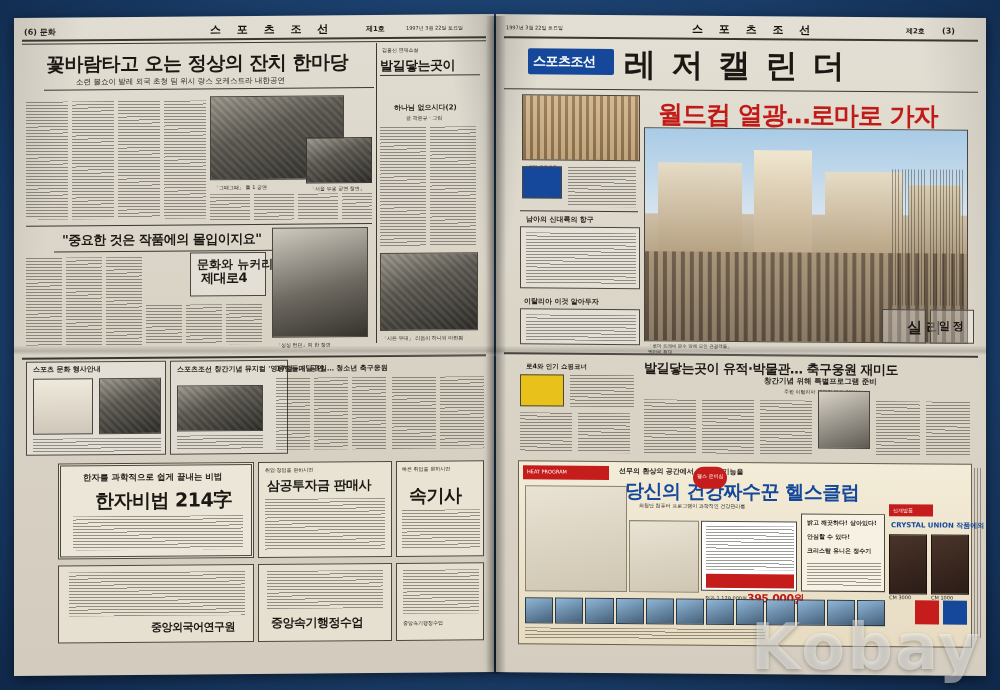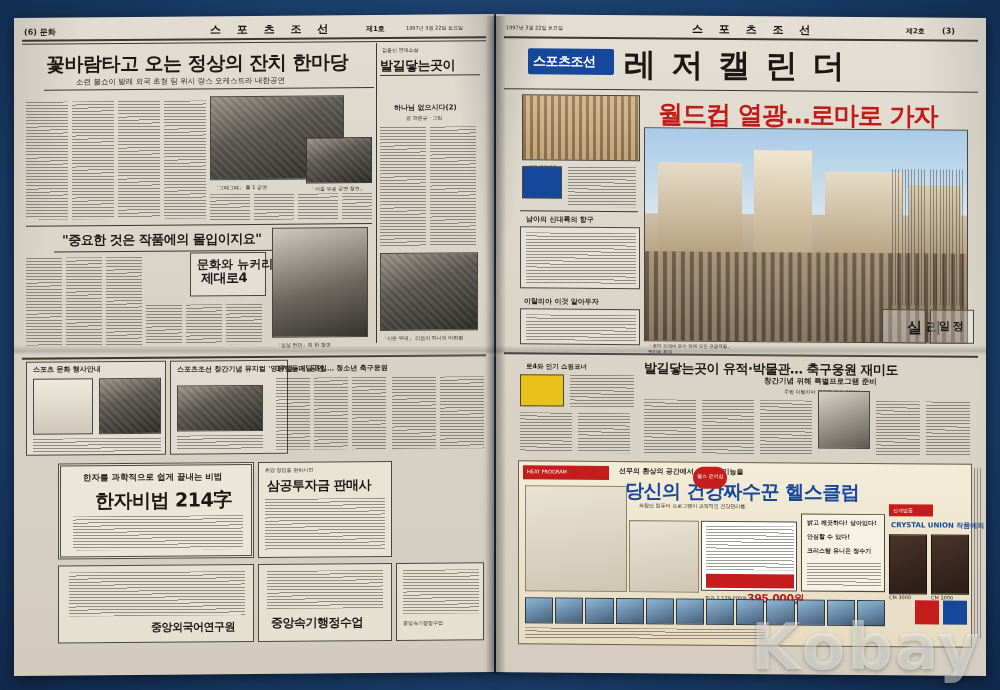--- a/index.html
+++ b/index.html
@@ -288,20 +288,25 @@
       <div class="blk dblline" style="left:44px; top:446px; width:196px; height:96px; background:#ece6d8;">
         <div class="smallkr" style="left:22px; top:6px; font-size:8.5px;">한자를 과학적으로 쉽게 끝내는 비법</div>
         <div class="head" style="left:34px; top:22px; font-size:19px;">한자비법 214字</div>
         <div class="txt" style="left:12px; top:50px; width:170px; height:34px;"></div>
       </div>
       <div class="blk boxline" style="left:244px; top:446px; width:134px; height:96px; background:#e9e3d4;">
         <div class="tiny" style="left:6px; top:4px;">취업·창업을 원하시면</div>
         <div class="head" style="left:8px; top:14px; font-size:13px;">삼공투자금 판매사</div>
         <div class="txt" style="left:6px; top:36px; width:120px; height:52px;"></div>
       </div>
+      <div class="blk boxline" style="left:382px; top:446px; width:88px; height:96px; background:#e9e3d4;">
+        <div class="tiny" style="left:5px; top:4px;">빠른 취업을 원하시면</div>
+        <div class="head" style="left:12px; top:22px; font-size:18px;">속기사</div>
+        <div class="txt" style="left:5px; top:48px; width:78px; height:40px;"></div>
+      </div>
 
       <div class="blk boxline" style="left:44px; top:548px; width:196px; height:78px; background:#e6e0d1;">
         <div class="txt" style="left:10px; top:6px; width:176px; height:44px;"></div>
         <div class="head" style="left:92px; top:54px; font-size:11px;">중앙외국어연구원</div>
       </div>
       <div class="blk boxline" style="left:244px; top:548px; width:134px; height:78px; background:#e6e0d1;">
         <div class="txt" style="left:8px; top:6px; width:116px; height:38px;"></div>
         <div class="head" style="left:12px; top:50px; font-size:12px;">중앙속기행정수업</div>
       </div>
       <div class="blk boxline" style="left:382px; top:548px; width:88px; height:78px; background:#e6e0d1;">

